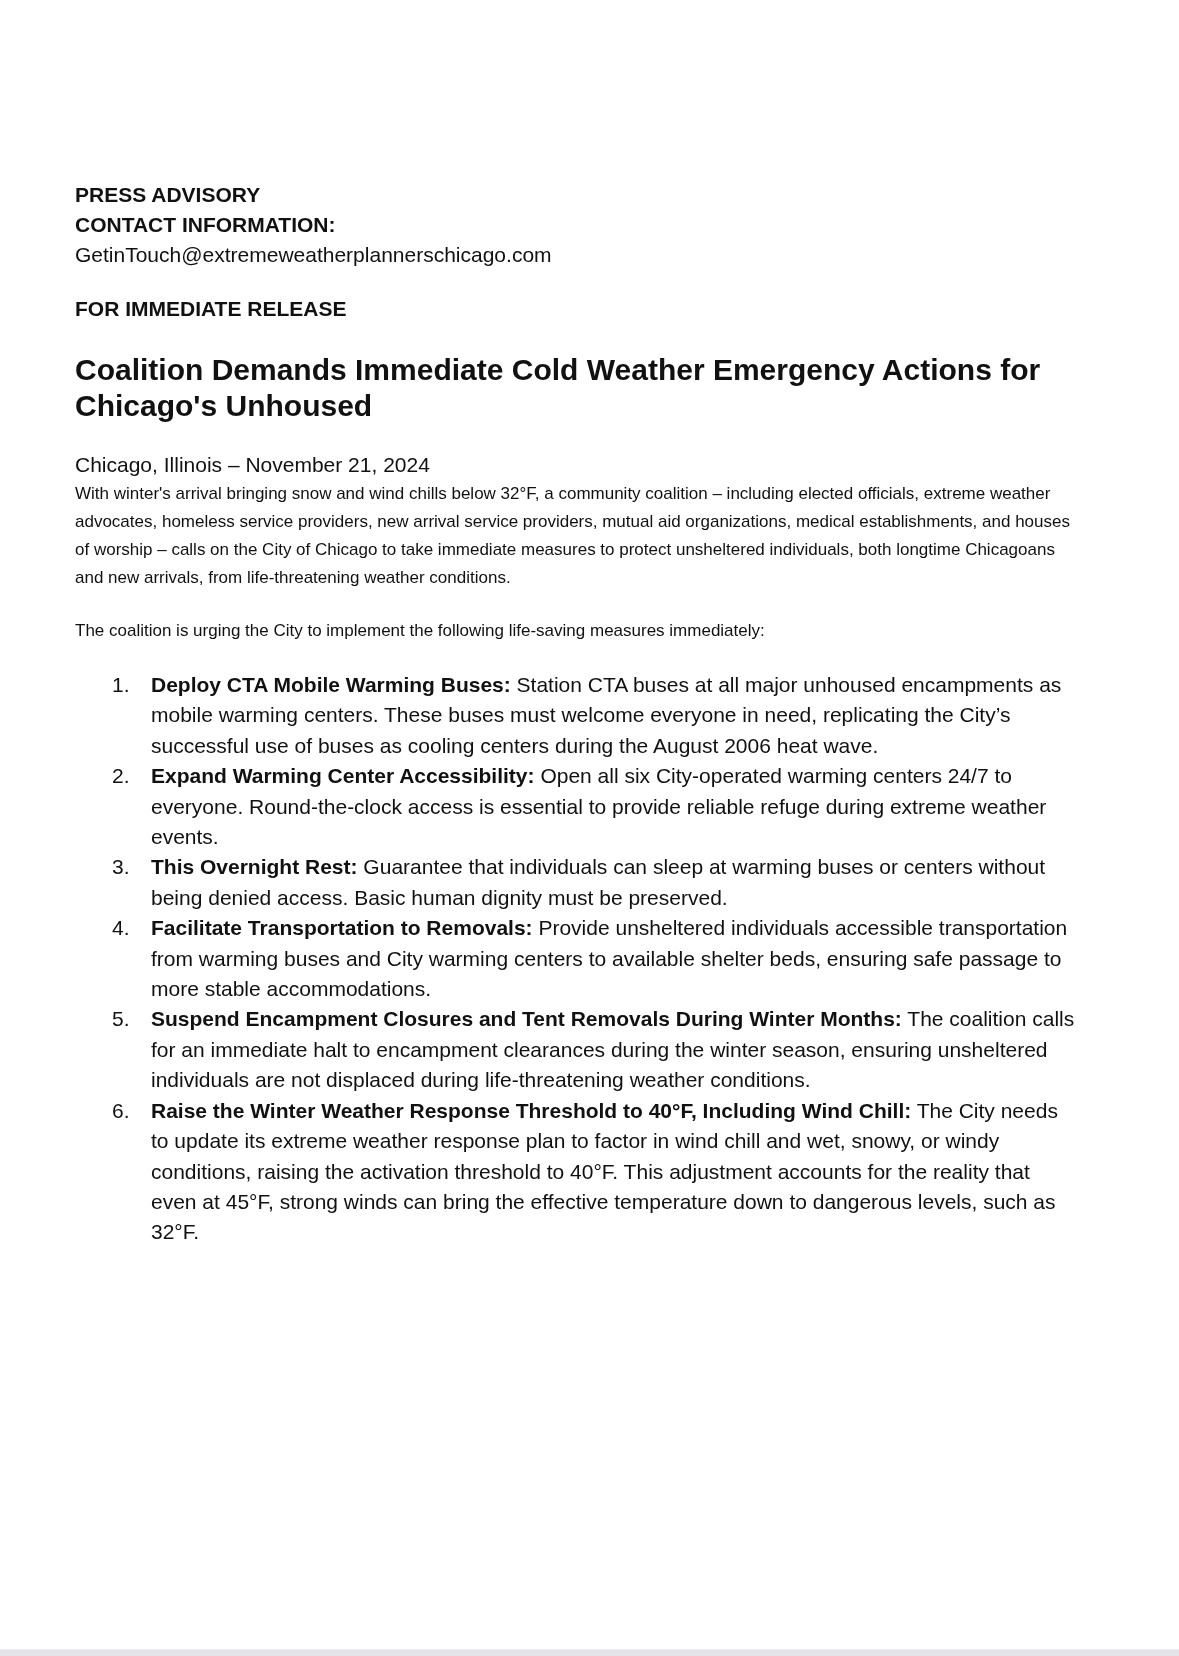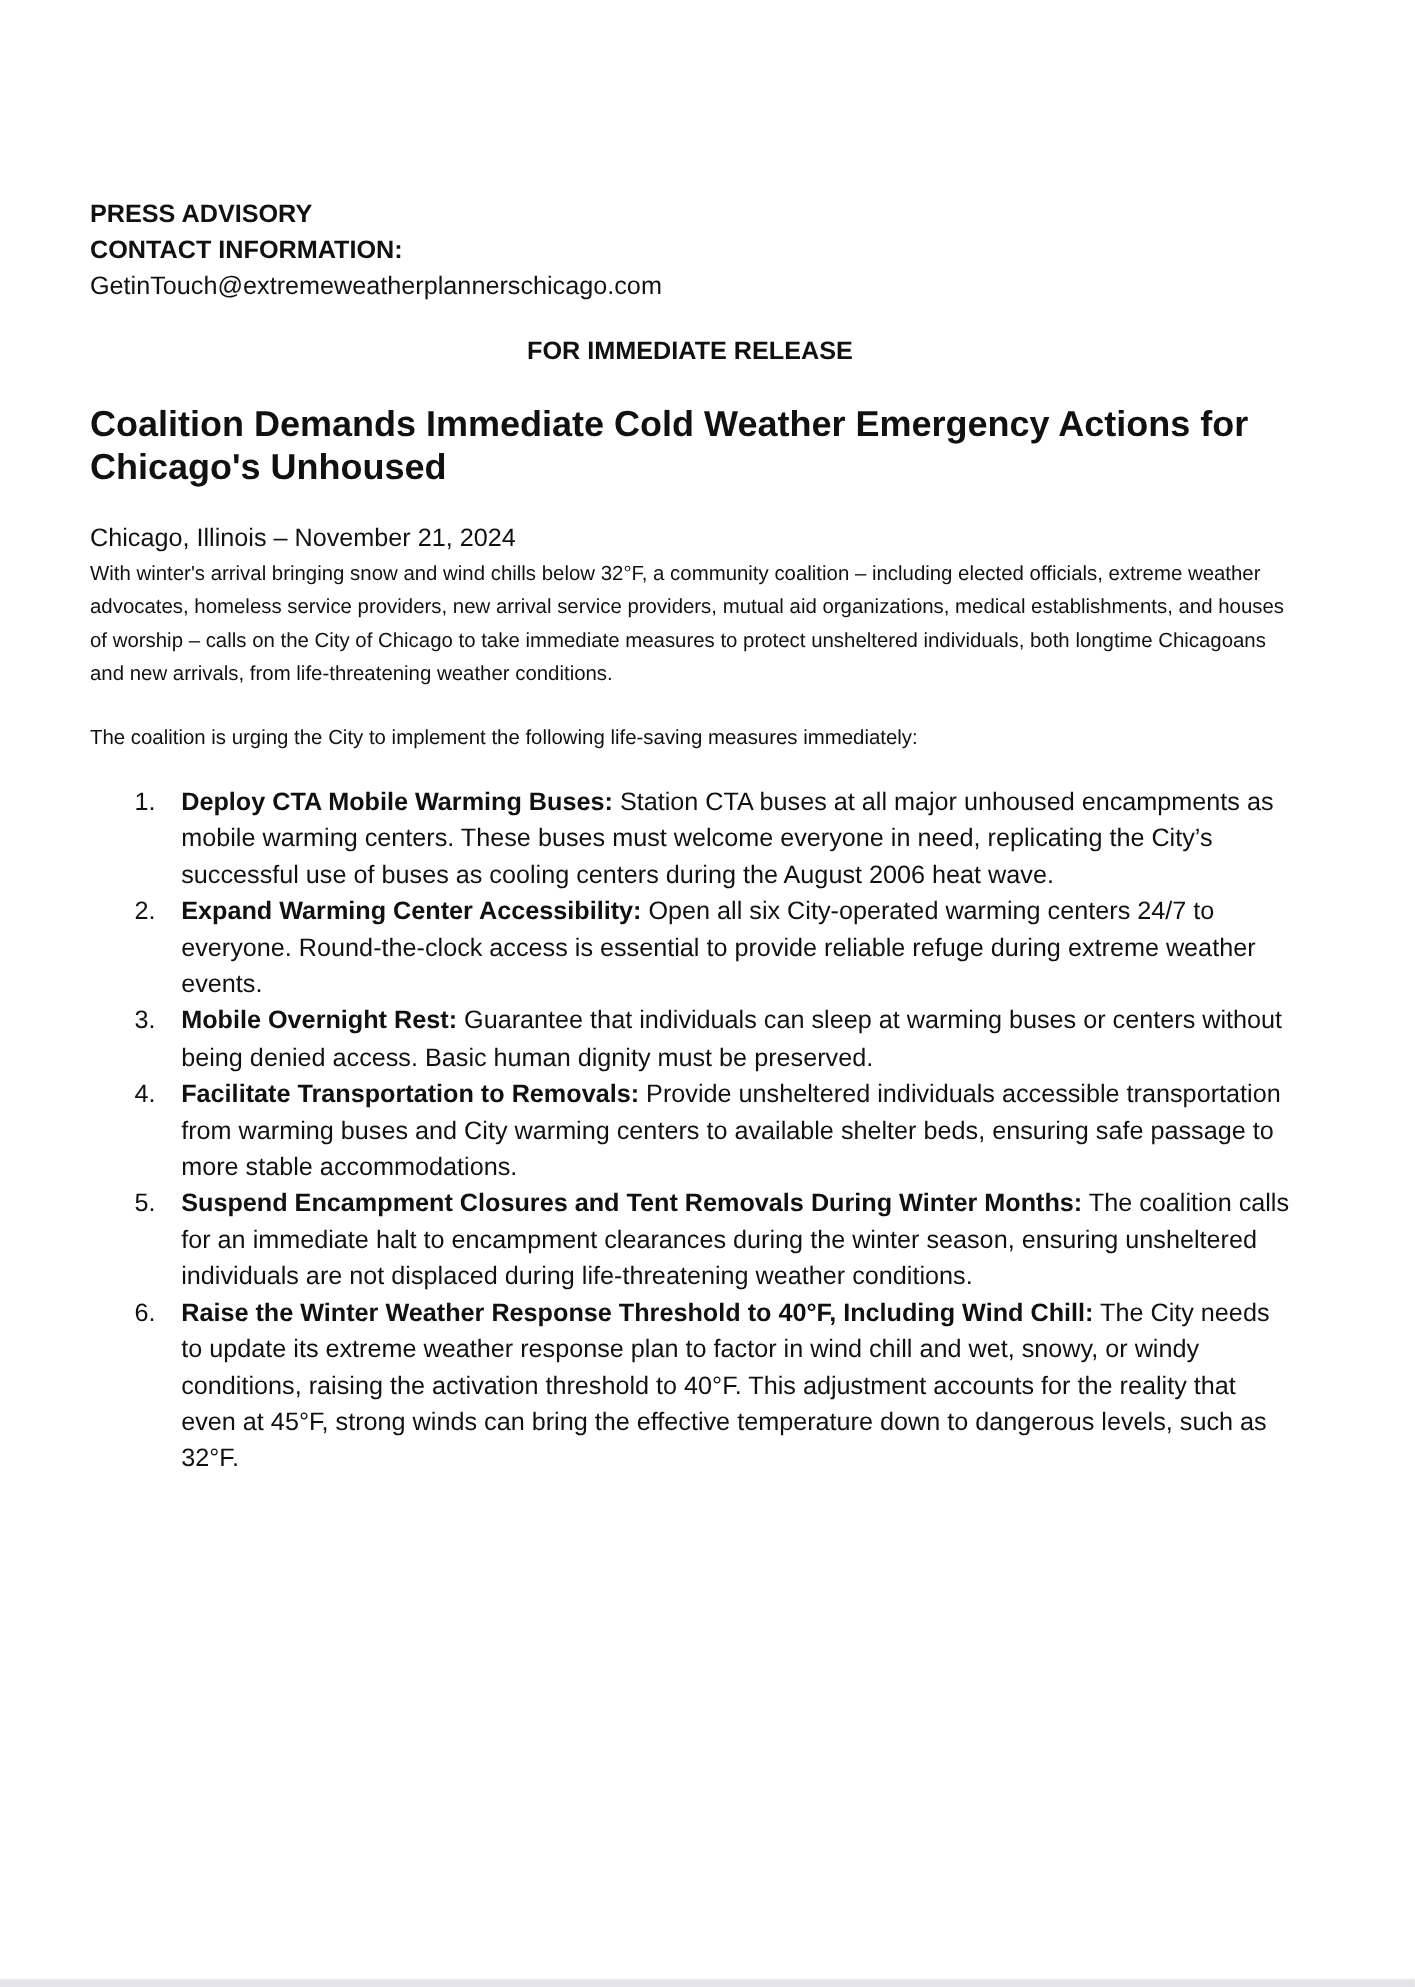--- a/index.html
+++ b/index.html
@@ -11,40 +11,39 @@
     width: 1179px;
     height: 1656px;
     position: relative;
     overflow: hidden;
     font-family: "Liberation Sans", sans-serif;
     color: #111111;
   }
   .page {
     position: absolute;
     left: 75px;
-    top: 164px;
+    top: 180px;
     width: 1000px;
   }
   .label {
     font-weight: bold;
     font-size: 21px;
     line-height: 30px;
     margin: 0;
   }
   .email {
     font-size: 21px;
     line-height: 30px;
     margin: 0;
   }
   .release {
     font-weight: bold;
     font-size: 21px;
     line-height: 30px;
     margin: 24px 0 0 0;
-    text-align: center;
   }
   .headline {
     font-weight: bold;
     font-size: 30px;
     line-height: 36px;
     margin: 28px 0 0 0;
   }
   .dateline {
     font-weight: normal;
     font-size: 21px;
@@ -108,21 +107,21 @@
   <p class="intro">The coalition is urging the City to implement the following life-saving measures immediately:</p>
 
   <ol class="measures">
     <li>
       <span class="num">1.</span><b>Deploy CTA Mobile Warming Buses:</b><span> Station CTA buses at all major unhoused encampments as mobile warming centers. These buses must welcome everyone in need, replicating the City’s successful use of buses as cooling centers during the August 2006 heat wave.</span>
     </li>
     <li>
       <span class="num">2.</span><b>Expand Warming Center Accessibility:</b><span> Open all six City-operated warming centers 24/7 to everyone. Round-the-clock access is essential to provide reliable refuge during extreme weather events.</span>
     </li>
     <li>
-      <span class="num">3.</span><b>Mobile Overnight Rest:</b><span> Guarantee that individuals can sleep at warming buses or centers without being denied access. Basic human dignity must be preserved.</span>
+      <span class="num">3.</span><b>This Overnight Rest:</b><span> Guarantee that individuals can sleep at warming buses or centers without being denied access. Basic human dignity must be preserved.</span>
     </li>
     <li>
       <span class="num">4.</span><b>Facilitate Transportation to Removals:</b><span> Provide unsheltered individuals accessible transportation from warming buses and City warming centers to available shelter beds, ensuring safe passage to more stable accommodations.</span>
     </li>
     <li>
       <span class="num">5.</span><b>Suspend Encampment Closures and Tent Removals During Winter Months:</b><span> The coalition calls for an immediate halt to encampment clearances during the winter season, ensuring unsheltered individuals are not displaced during life-threatening weather conditions.</span>
     </li>
     <li>
       <span class="num">6.</span><b>Raise the Winter Weather Response Threshold to 40°F, Including Wind Chill:</b><span> The City needs to update its extreme weather response plan to factor in wind chill and wet, snowy, or windy conditions, raising the activation threshold to 40°F. This adjustment accounts for the reality that even at 45°F, strong winds can bring the effective temperature down to dangerous levels, such as 32°F.</span>
     </li>

